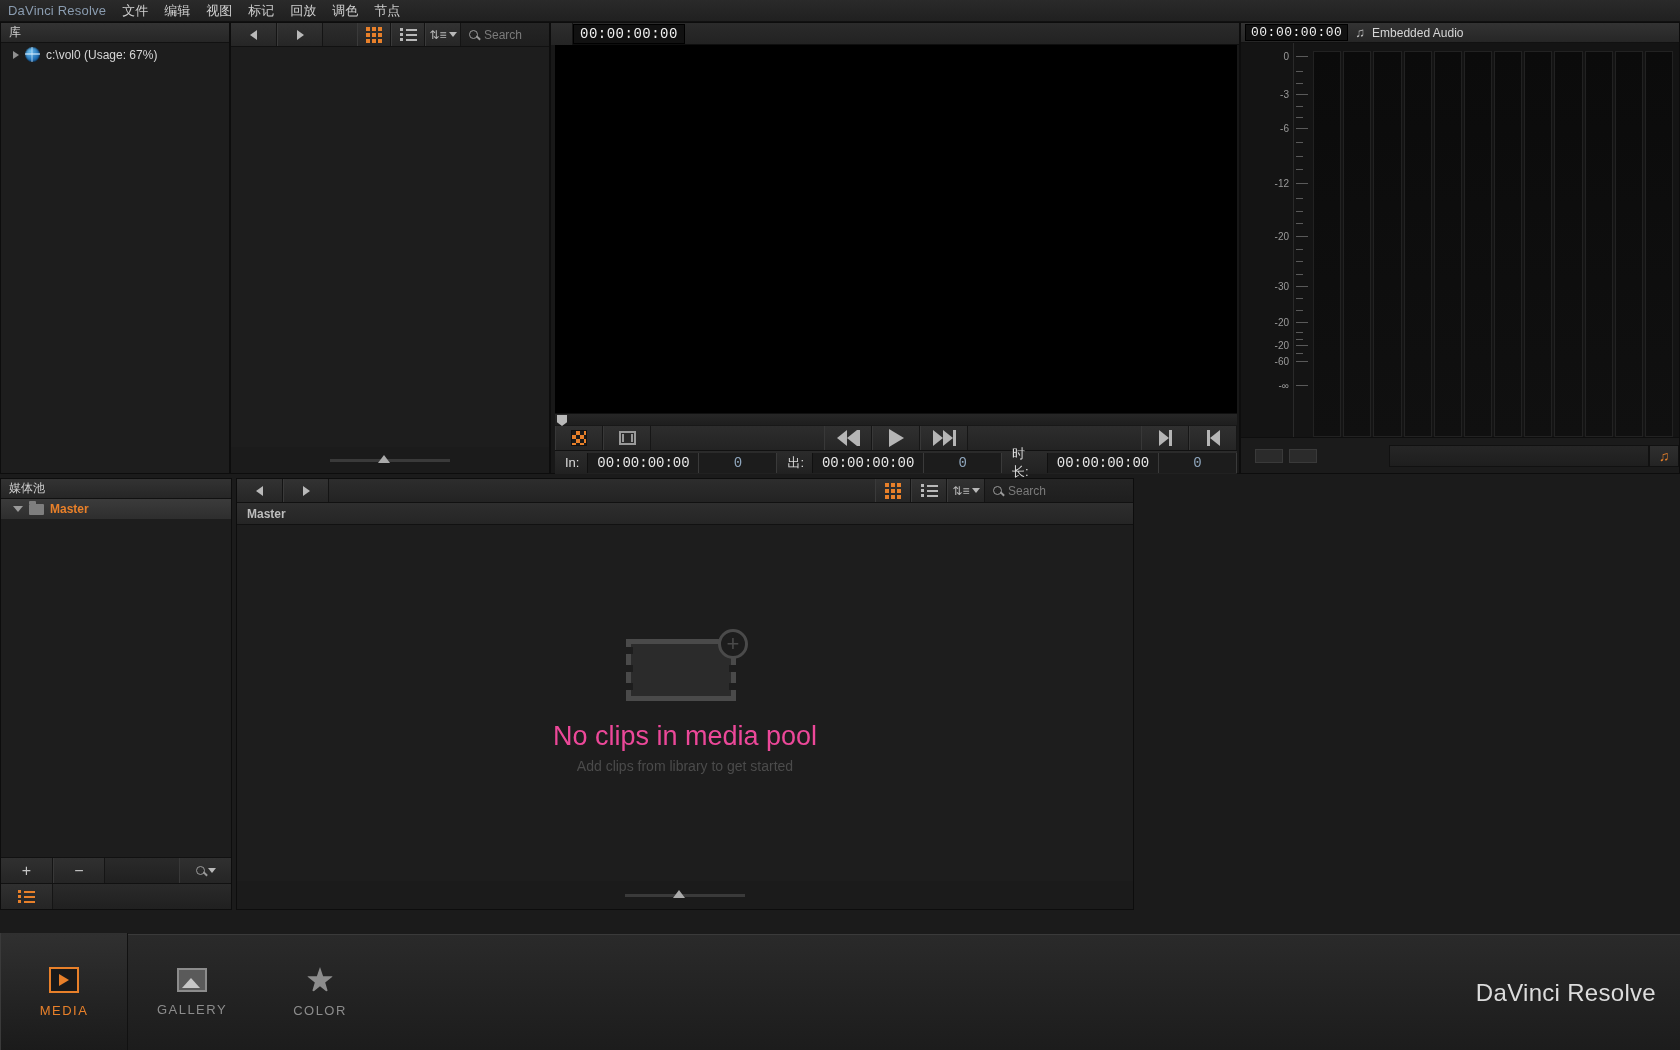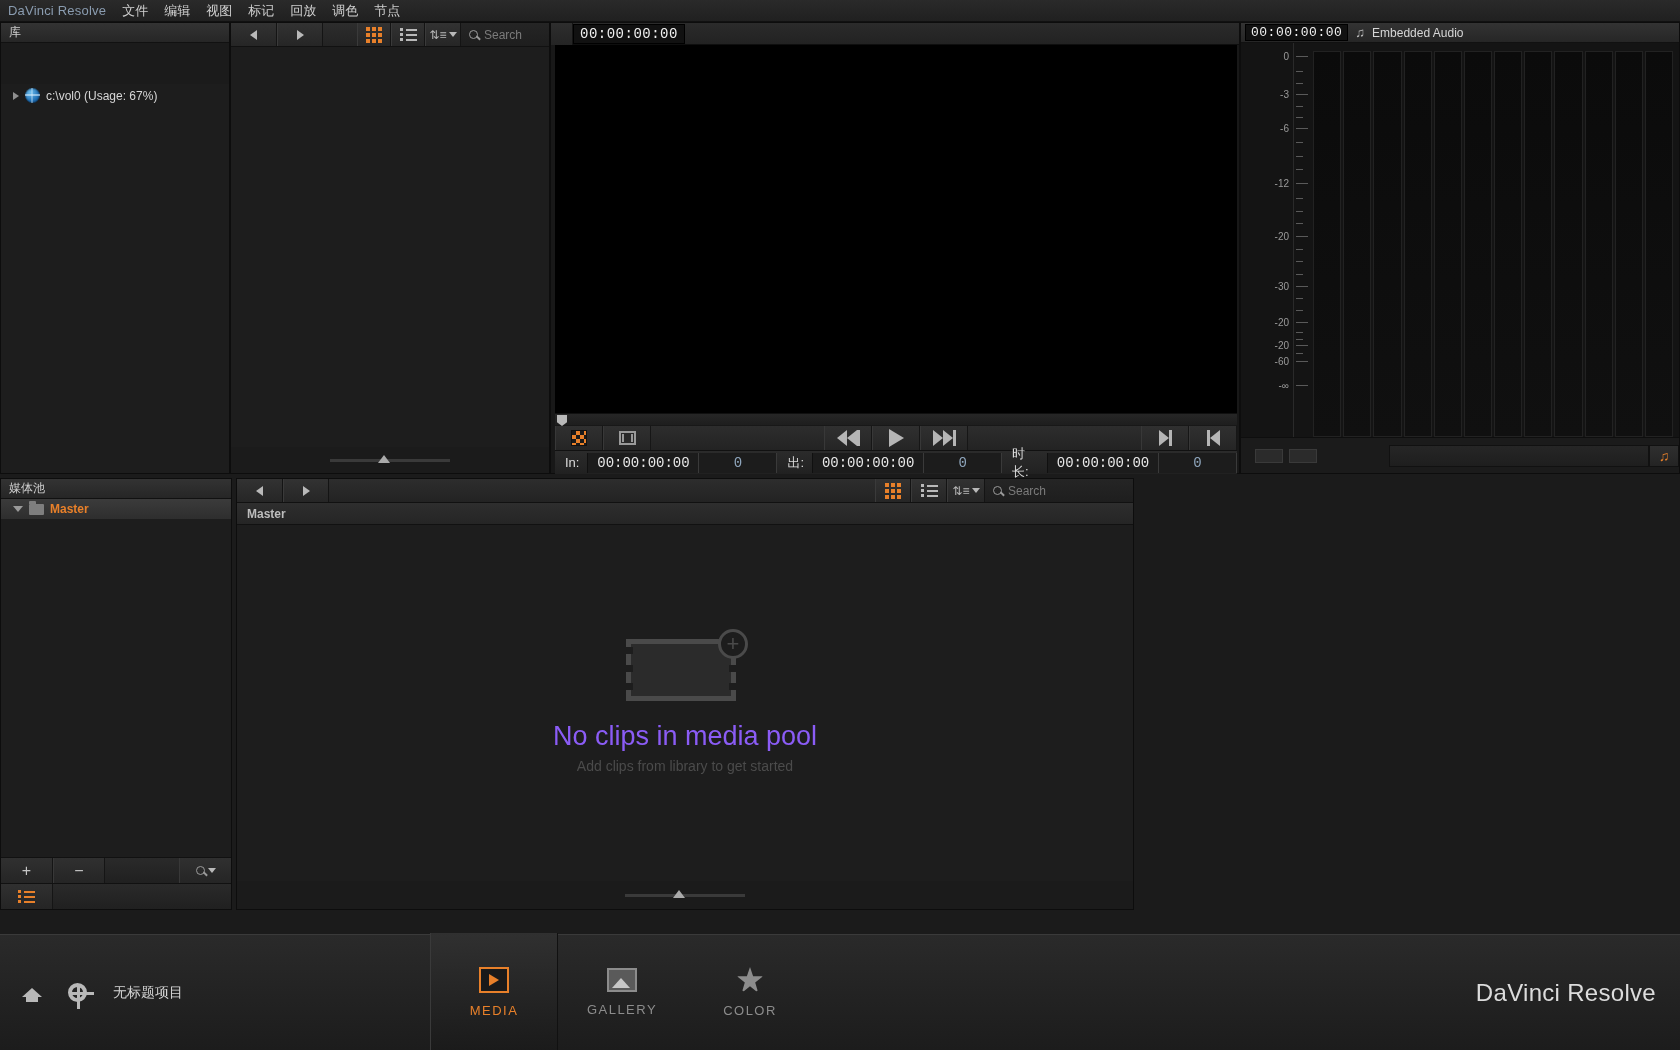--- a/index.html
+++ b/index.html
@@ -56,21 +56,21 @@
 
   .searchbox { display:flex; align-items:center; gap:6px; padding:0 8px; flex:1;
     background:linear-gradient(#252525,#1e1e1e); }
   .searchbox .ph { color:#7b7b7b; font-size:12px; }
   .magn { width:9px;height:9px;border:1.5px solid #9a9a9a;border-radius:50%; position:relative; }
   .magn::after { content:''; position:absolute; width:5px;height:1.5px;background:#9a9a9a;
     transform:rotate(45deg); right:-4px; bottom:0px;}
 
   
   #library { left:0; top:22px; width:230px; height:452px; }
-  #library .body { position:absolute; top:20px; left:0; right:0; bottom:0; background:#1d1d1d;margin-top:41px; }
+  #library .body { position:absolute; top:20px; left:0; right:0; bottom:0; background:#1d1d1d; }
   .libitem { display:flex; align-items:center; gap:6px; padding:4px 6px; font-size:12px; color:#d6d6d6;}
   .disclose { width:0;height:0;border-top:4px solid transparent;border-bottom:4px solid transparent;border-left:6px solid #8f8f8f; margin-left:6px;}
   .globe { width:15px;height:15px;border-radius:50%;
     background:radial-gradient(circle at 35% 30%, #6fc0f0, #1f6fb5 60%, #0d3f73);
     position:relative; box-shadow:inset 0 0 2px #000;}
   .globe::before{content:'';position:absolute;left:0;top:6px;width:15px;height:1.5px;background:rgba(220,240,255,.55);}
   .globe::after{content:'';position:absolute;left:6px;top:0;width:2px;height:15px;background:rgba(220,240,255,.35);}
 
   
   #browser { left:230px; top:22px; width:320px; height:452px; }
@@ -175,21 +175,21 @@
 
   
   #poolmain { left:236px; top:478px; width:898px; height:432px; }
   #poolmain .crumb { height:22px; background:linear-gradient(#2e2e2e,#252525);
      border-bottom:1px solid #111; display:flex; align-items:center; padding:0 10px;
      font-size:12px; color:#bdbdbd; font-weight:bold;}
   #poolmain .canvas { position:absolute; top:46px; left:0; right:0; bottom:28px; background:#1d1d1d;
      display:flex; flex-direction:column; align-items:center; justify-content:center;}
   #poolmain .scrollrow { position:absolute; bottom:0; left:0; right:0; height:28px;
      background:#1b1b1b; display:flex; align-items:center; justify-content:center;}
-  .emptybig { font-size:27px; color:#8b5cf6; margin-top:16px;}
+  .emptybig { font-size:27px; color:#ec4899; margin-top:16px;}
   .emptysub { font-size:14px; color:#4b4b4b; margin-top:6px;}
   .clipicon { position:relative; width:118px; height:72px; }
   .clipicon .strip { position:absolute; left:0; top:6px; width:110px; height:62px;
      border:5px solid #4a4a4a; background:#2b2b2b;}
   .clipicon .persf { position:absolute; width:7px; height:7px; background:#1d1d1d; }
   .clipicon .plus { position:absolute; right:-4px; top:-4px; width:30px;height:30px;border-radius:50%;
      border:3px solid #4a4a4a; background:#1d1d1d; color:#4a4a4a; font-size:22px;
      display:flex; align-items:center; justify-content:center; line-height:1;}
 
   
@@ -579,25 +579,20 @@
       <div class="hscroll">
         <div class="hthumb"></div>
       </div>
     </div>
   </div>
 
 
   <div id="bottombar">
     <div class="btop"></div>
     <div class="bnav">
-      <div class="bleft">
-        <span class="homeicon"></span>
-        <span class="gear"></span>
-        <span class="projname">无标题项目</span>
-      </div>
       <div class="bcenter">
         <div class="pageitem active">
           <span class="ic-media"></span>
           <span class="pagelabel">MEDIA</span>
         </div>
         <div class="pageitem">
           <span class="ic-gallery"></span>
           <span class="pagelabel">GALLERY</span>
         </div>
         <div class="pageitem">

